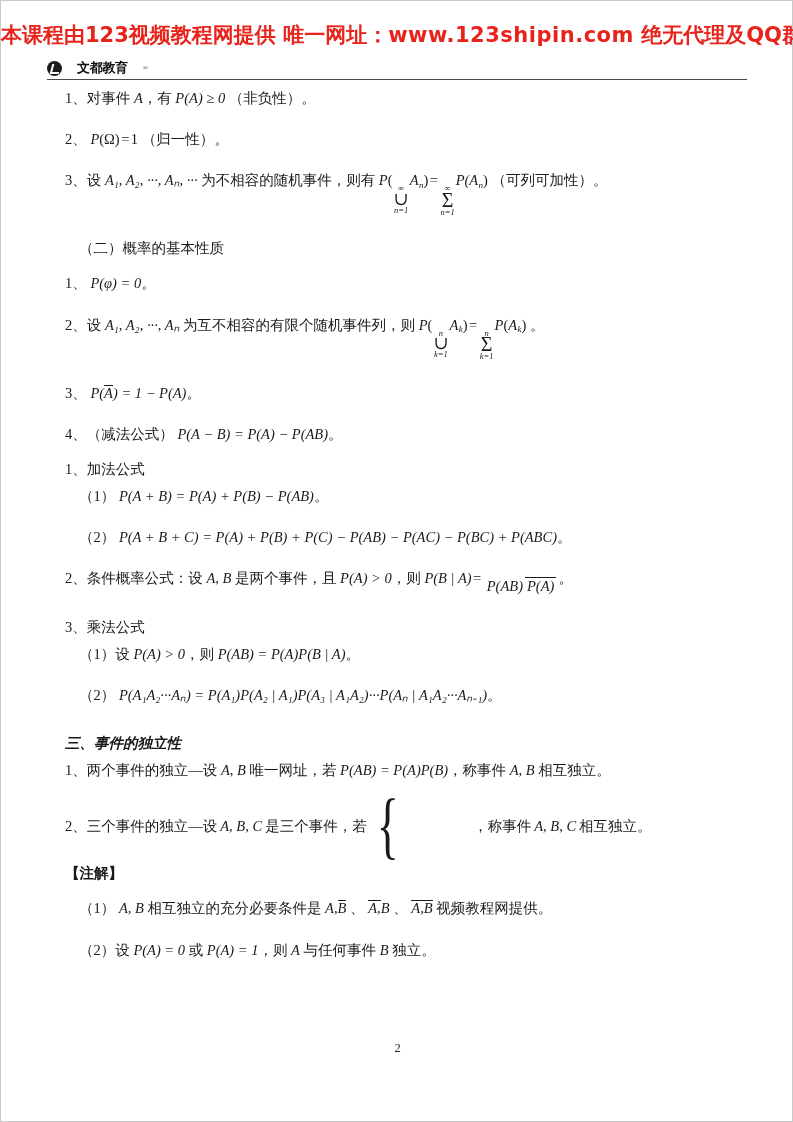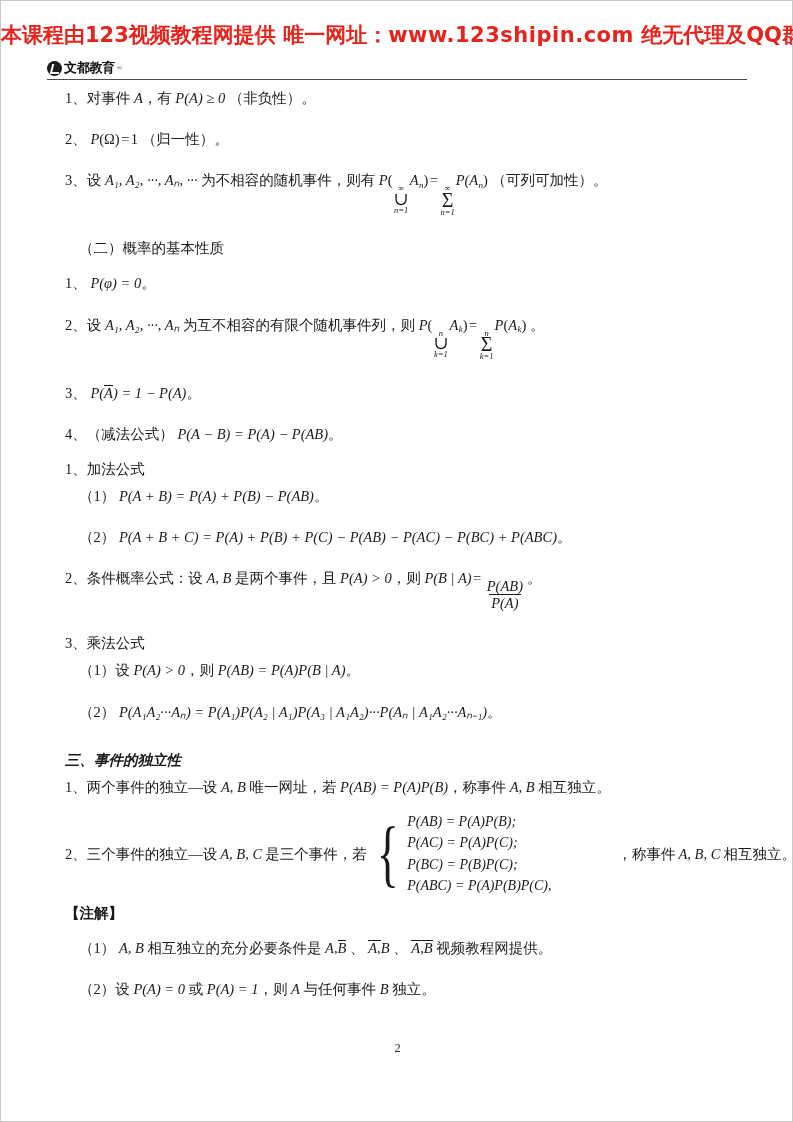--- a/index.html
+++ b/index.html
@@ -47,21 +47,21 @@
     width: 700px;
     height: 26px;
     border-bottom: 1px solid #4a4a4a;
     display: flex;
     align-items: flex-end;
     justify-content: space-between;
   }
   .brand {
     display: flex;
     align-items: center;
-    gap: 2px;
+    gap: 15px;
     padding-bottom: 2px;
   }
   .brand-mark {
     width: 15px; height: 15px;
     border-radius: 50%;
     background: #1b1b1b;
     position: relative;
     display: inline-block;
   }
   .brand-mark::after {
@@ -141,21 +141,20 @@
     margin: 0 1px;
   }
   .bigop .sup { font-size: 8.5px; font-style: italic; line-height: 1; margin-bottom: -1px; }
   .bigop .glyph { font-size: 18px; line-height: 0.85; font-style: normal; }
   .bigop .glyph.sig { font-size: 20px; }
   .bigop .sub { font-size: 8.5px; font-style: italic; line-height: 1; margin-top: -1px; }
 
   
   .frac {
     display: inline-flex;
-    flex-direction: column;
     align-items: center;
     vertical-align: -0.52em;
     margin: 0 2px;
     line-height: 1.12;
     justify-content: center;
   }
   .frac .num { padding: 0 2px 0px; }
   .frac .den { padding: 0px 2px 0; border-top: 1px solid #1a1a1a; }
 
   
@@ -323,26 +322,20 @@
       <span class="mi">P(AB) = P(A)P(B)</span><span class="mn">，称事件</span>
       <span class="mi">A, B</span>
       <span class="mn">相互独立。</span>
     </p>
 
     <div class="system-row" style="margin-top:10px;">
       <span class="mn">2、三个事件的独立—设</span>
       <span class="mi" style="padding:0 3px;">A, B, C</span>
       <span class="mn">是三个事件，若</span>
       <span class="brace">{</span>
-      <span class="system-body">
-        <span class="mi">P(AB) = P(A)P(B);</span>
-        <span class="mi">P(AC) = P(A)P(C);</span>
-        <span class="mi">P(BC) = P(B)P(C);</span>
-        <span class="mi">P(ABC) = P(A)P(B)P(C),</span>
-      </span>
       <span class="system-tail mn">，称事件</span>
       <span class="mi" style="padding:0 3px;">A, B, C</span>
       <span class="mn">相互独立。</span>
     </div>
 
     <p class="line gap-md bold" style="margin-top:6px;">【注解】</p>
 
     <p class="line gap-lg indent">
       <span class="mn">（1）</span>
       <span class="mi">A, B</span>

